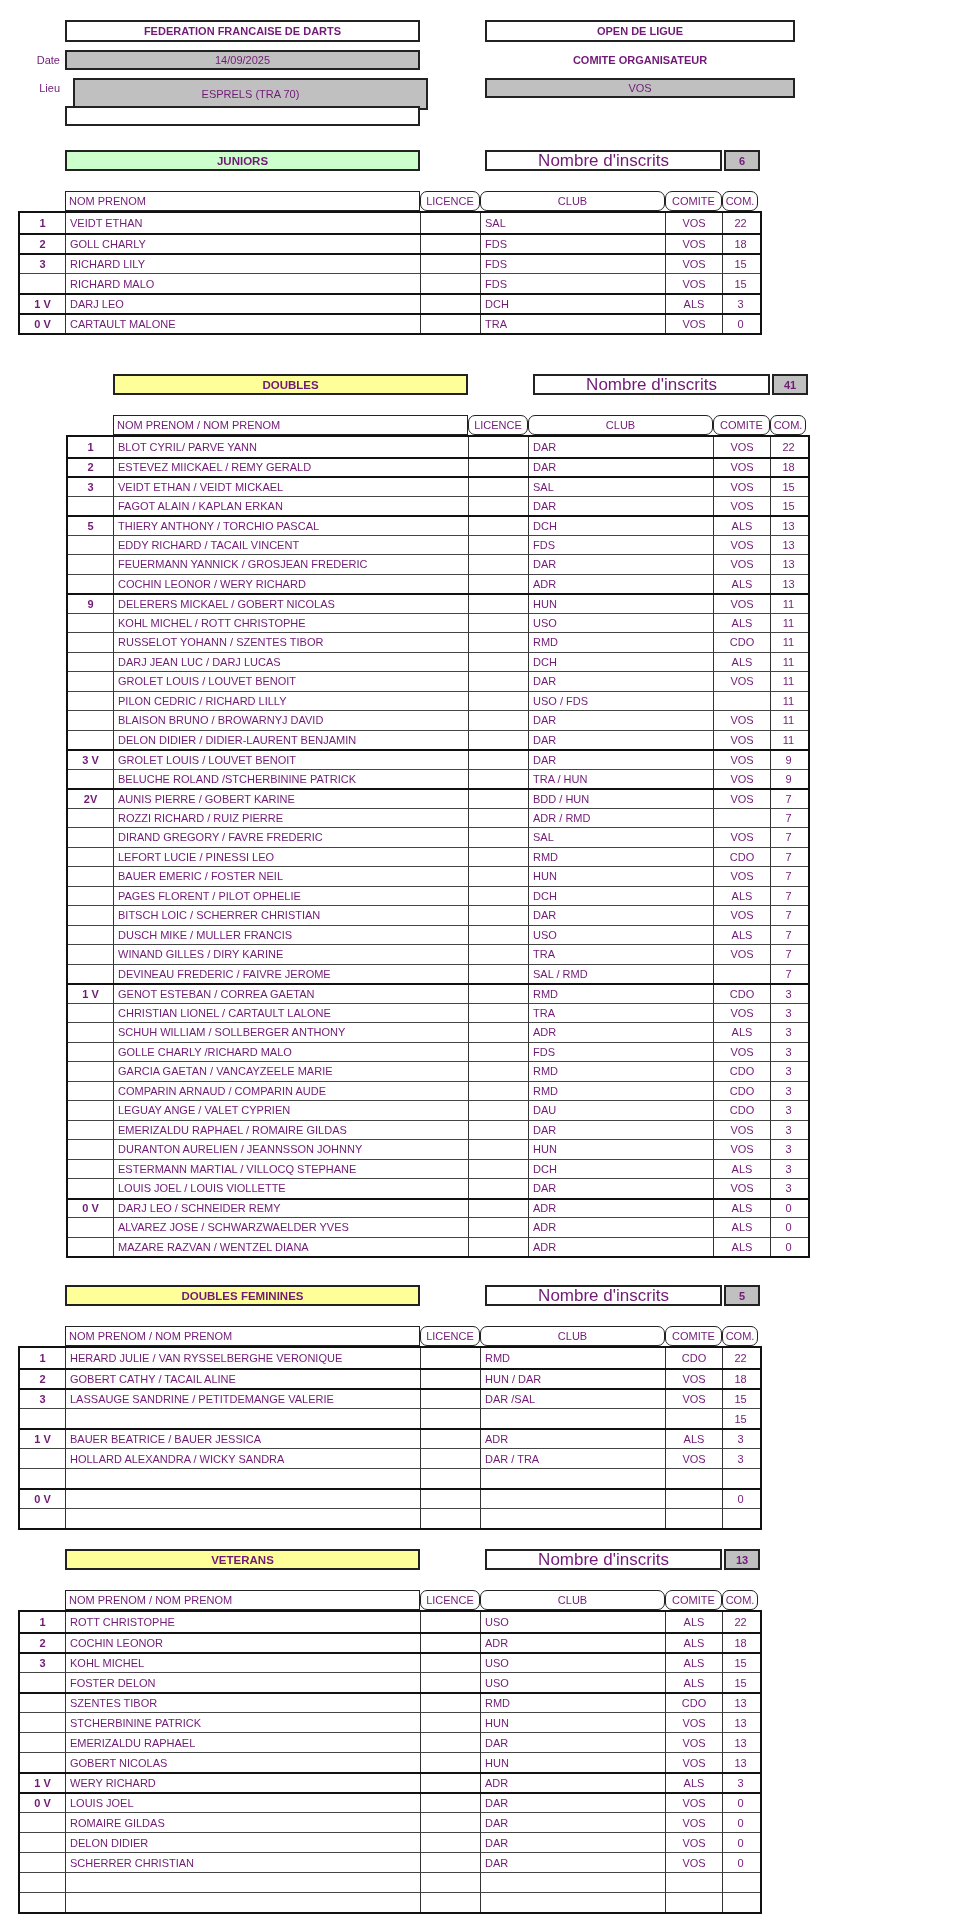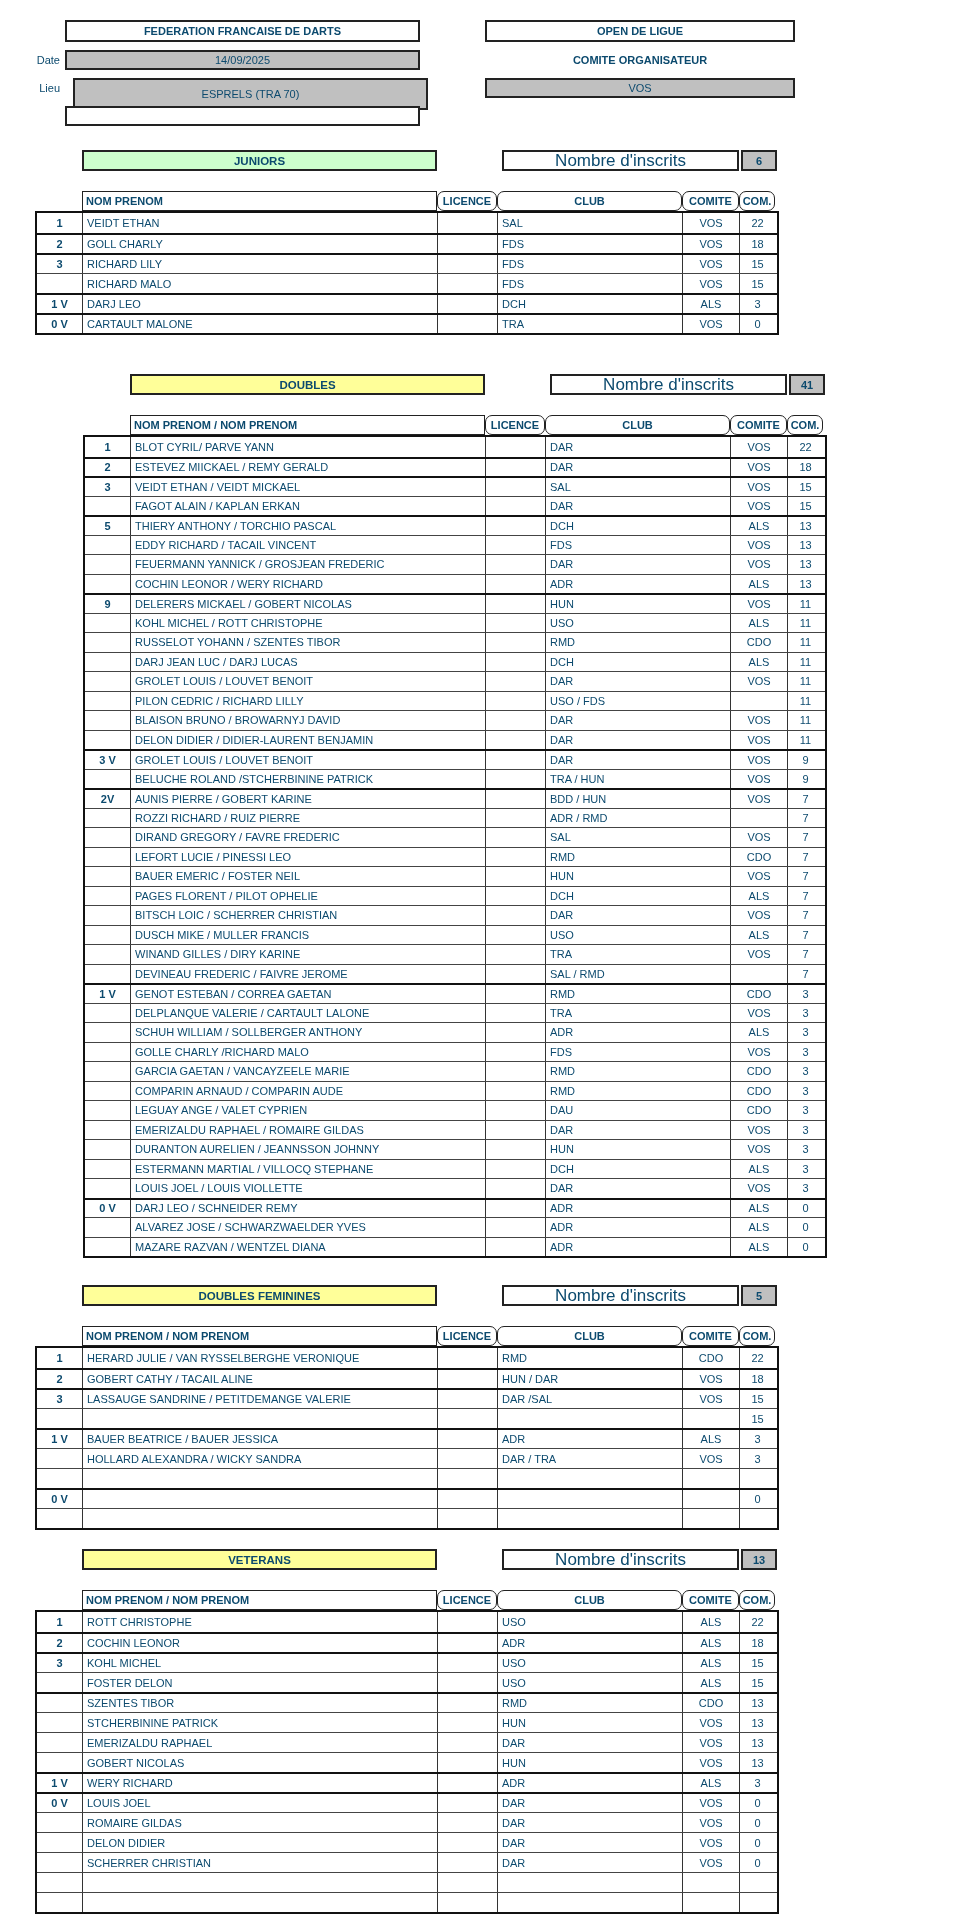--- a/index.html
+++ b/index.html
@@ -1,49 +1,49 @@
 <!DOCTYPE html>
 <html><head>
 <meta charset="utf-8">
 <style>
   html,body { margin:0; padding:0; background:#e8e8e8; }
   .page {
     position:relative; width:963px; height:1920px; margin:0 auto;
-    background:#ffffff; font-family:"Liberation Sans", sans-serif; color:#0c4a6e;
+    background:#ffffff; font-family:"Liberation Sans", sans-serif; color:#701a75;
     overflow:hidden;
   }
   
   .tophdr { position:relative; height:110px; margin-top:20px; }
   .box { position:absolute; border:2px solid #222; background:#fff;
          display:flex; align-items:center; justify-content:center;
          font-size:11px; box-sizing:border-box; }
   .box.gray { background:#c0c0c0; }
   .box.bold { font-weight:bold; }
   .sidelabel { position:absolute; left:0; width:60px; text-align:right;
                font-size:11px; line-height:20px; }
   .freetext { position:absolute; font-weight:bold; font-size:11px;
               text-align:center; line-height:20px; }
   
-  .section { position:relative;padding-left:17px; }
+  .section { position:relative; }
   .sec-head { position:relative; height:24px; }
   .sec-title { position:absolute; left:65px; top:0; width:355px; height:21px;
                border:2px solid #222; box-sizing:border-box;
                display:flex; align-items:center; justify-content:center;
                font-weight:bold; font-size:11.5px; }
   .inscrits-label { position:absolute; left:485px; top:0; width:237px; height:21px;
                     border:2px solid #222; box-sizing:border-box; background:#fff;
                     display:flex; align-items:center; justify-content:center; font-size:17px; }
   .inscrits-count { position:absolute; left:724px; top:0; width:36px; height:21px;
                     border:2px solid #222; box-sizing:border-box; background:#c0c0c0;
                     display:flex; align-items:center; justify-content:center;
                     font-weight:bold; font-size:11px; }
   .tbl { margin-left:18px; width:744px; margin-top:17px; }
   .thead { display:grid; grid-template-columns:47px 355px 60px 185px 57px 36px;
            height:20px; box-sizing:border-box; }
-  .hcell { border:1px solid #222; box-sizing:border-box; font-weight:bold; font-size:11px;
+  .hcell { border:1px solid #222; box-sizing:border-box; font-weight:normal; font-size:11px;
            display:flex; align-items:center; padding:0 3px; overflow:hidden; white-space:nowrap;text-align:center; }
   .hcell.center { justify-content:center;border-radius:7px; }
   .hcell.blank { border:none; }
   .tbody { border:2px solid #111; box-sizing:border-box; }
   .trow { display:grid; grid-template-columns:45px 355px 60px 185px 57px 36px;
           height:20px; border-top:1px solid #444; box-sizing:border-box; }
   .trow.group { border-top:2px solid #111; }
   .tbody .trow:first-child { border-top:none; }
   .tcell { border-left:1px solid #333; box-sizing:border-box; font-size:11px;
            display:flex; align-items:center; padding:0 4px; overflow:hidden; white-space:nowrap; }
@@ -387,21 +387,21 @@
             <div class="trow group">
               <div class="tcell rank">1 V</div>
               <div class="tcell">GENOT ESTEBAN / CORREA GAETAN</div>
               <div class="tcell"></div>
               <div class="tcell">RMD</div>
               <div class="tcell center">CDO</div>
               <div class="tcell center">3</div>
             </div>
             <div class="trow">
               <div class="tcell rank"></div>
-              <div class="tcell">DELPLANQUE VALERIE / CARTAULT LALONE</div>
+              <div class="tcell">CHRISTIAN LIONEL / CARTAULT LALONE</div>
               <div class="tcell"></div>
               <div class="tcell">TRA</div>
               <div class="tcell center">VOS</div>
               <div class="tcell center">3</div>
             </div>
             <div class="trow">
               <div class="tcell rank"></div>
               <div class="tcell">SCHUH WILLIAM / SOLLBERGER ANTHONY</div>
               <div class="tcell"></div>
               <div class="tcell">ADR</div>

